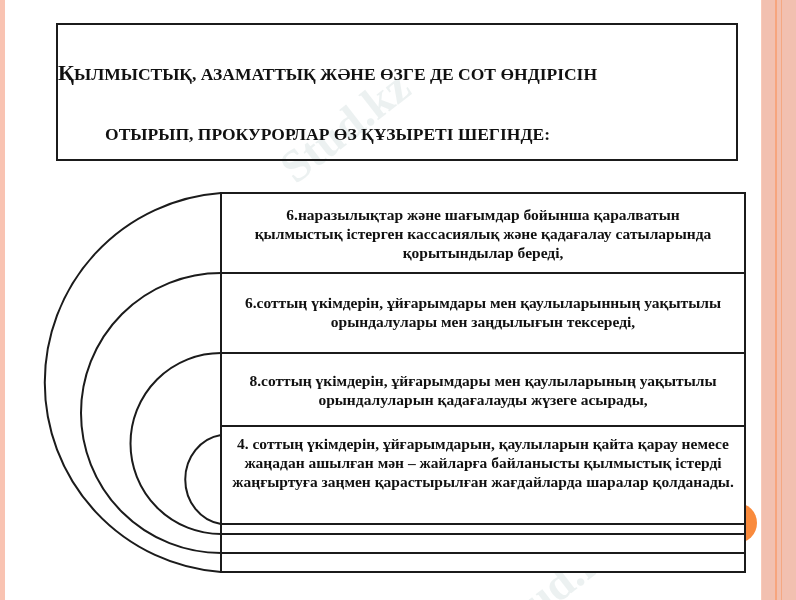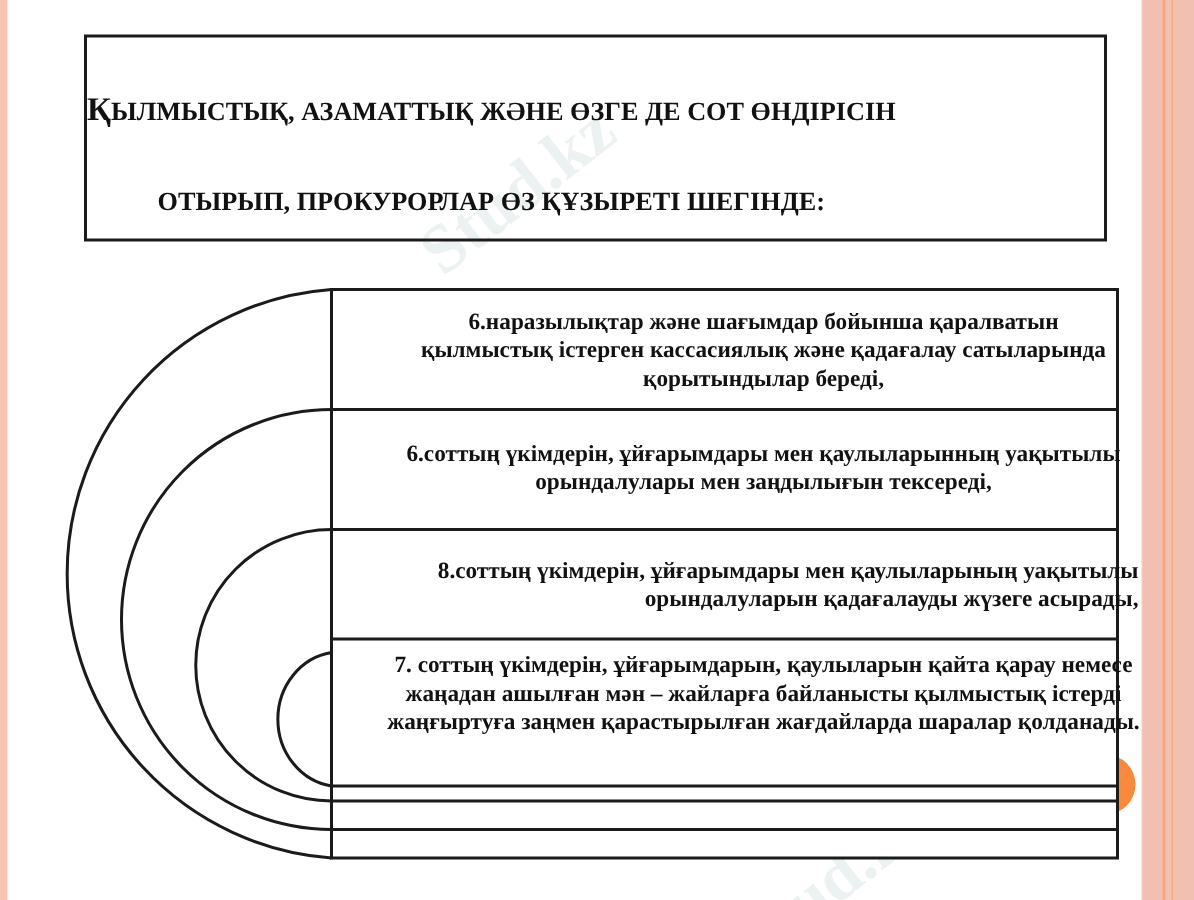--- a/index.html
+++ b/index.html
@@ -27,21 +27,21 @@
     border: 2px solid #1b1b1b; background: transparent;
     display: flex; align-items: center; justify-content: flex-start; text-align: center;
   }
   .title-text {
     font-weight: bold; font-size: 17.5px; line-height: 30px; color: #111;
     text-transform: uppercase; padding-top: 22px;
   }
   .title-text .big { font-size: 22px; }
   svg.arcs { position: absolute; left: 0; top: 0; }
   .row {
-    position: absolute; left: 222px; width: 574px;
+    position: absolute; left: 222px; width: 522px;
     display: flex; align-items: center; justify-content: center; text-align: center;
     font-weight: bold; font-size: 15.5px; line-height: 19px; color: #111;
   }
 </style>
 </head>
 <body>
 
 <div class="left-stripe"></div>
 <div class="right-line-a"></div>
 <div class="right-band"></div>
@@ -80,17 +80,17 @@
   <path d="M 221 435 A 42 45 0 0 0 221 524" fill="none" stroke="#1b1b1b" stroke-width="2"></path>
 </svg>
 
 <div class="row" style="top:195px; height:76px;">
   <span style="max-width:470px;">6.наразылықтар және шағымдар бойынша қаралватын қылмыстық істерген кассасиялық және қадағалау сатыларында қорытындылар береді,</span>
 </div>
 <div class="row" style="top:275px; height:74px;">
   <span style="max-width:490px;">6.соттың үкімдерін, ұйғарымдары мен қаулыларынның уақытылы орындалулары мен заңдылығын тексереді,</span>
 </div>
 <div class="row" style="top:355px; height:69px;">
-  <span style="max-width:500px;text-align:right;">8.соттың үкімдерін, ұйғарымдары мен қаулыларының уақытылы орындалуларын қадағалауды жүзеге асырады,</span>
+  <span style="max-width:500px;">8.соттың үкімдерін, ұйғарымдары мен қаулыларының уақытылы орындалуларын қадағалауды жүзеге асырады,</span>
 </div>
 <div class="row" style="top:428px; height:94px; align-items:flex-start; padding-top:6px;">
-  <span style="max-width:515px;">7. соттың үкімдерін, ұйғарымдарын, қаулыларын қайта қарау немесе жаңадан ашылған мән – жайларға байланысты қылмыстық істерді жаңғыртуға заңмен қарастырылған жағдайларда шаралар қолданады.</span>
+  <span style="max-width:515px;">4. соттың үкімдерін, ұйғарымдарын, қаулыларын қайта қарау немесе жаңадан ашылған мән – жайларға байланысты қылмыстық істерді жаңғыртуға заңмен қарастырылған жағдайларда шаралар қолданады.</span>
 </div>
 
 </body></html>

